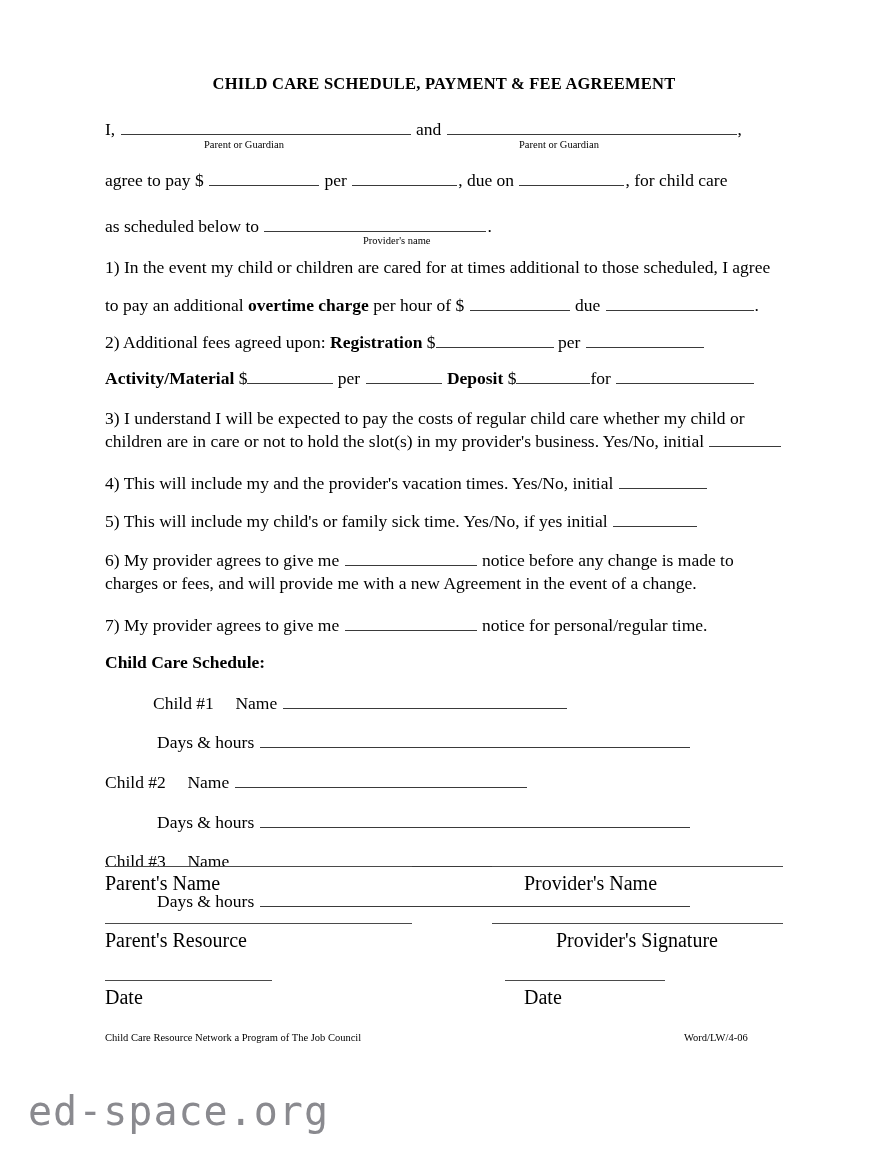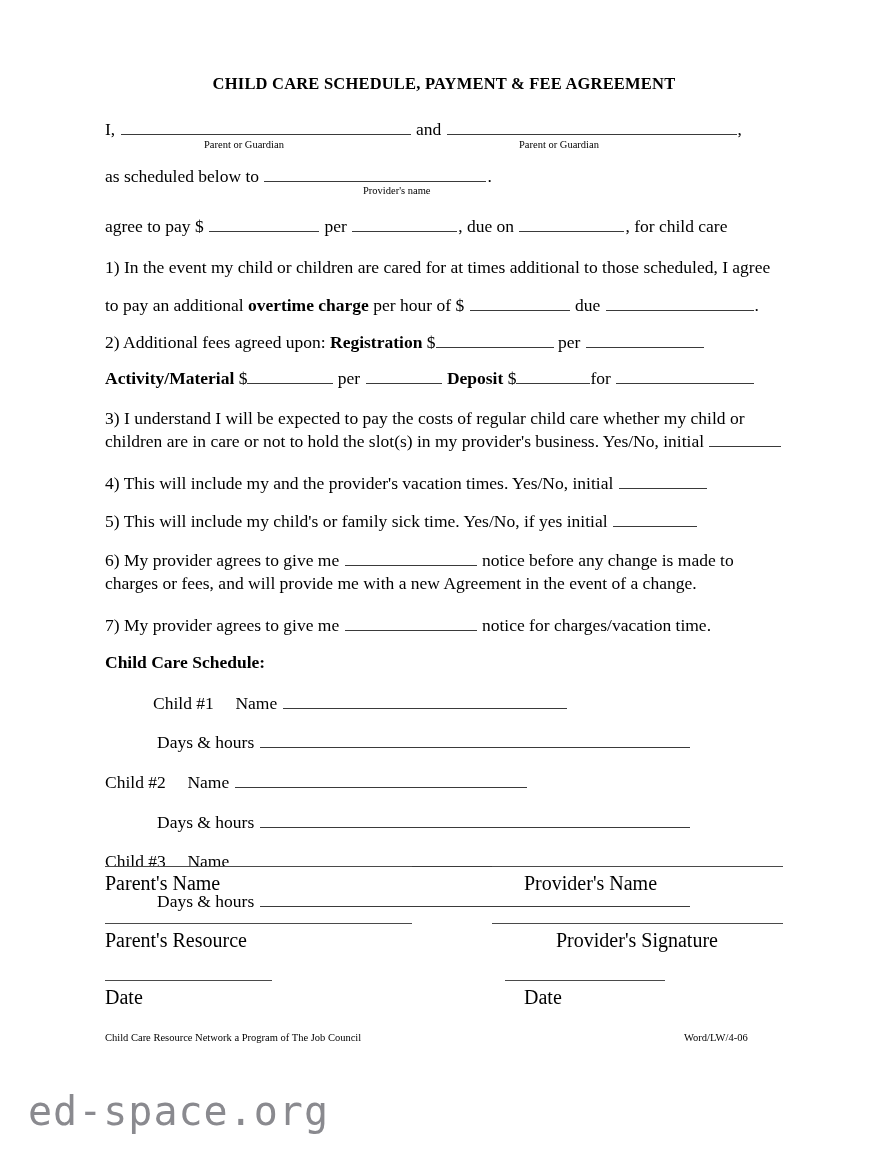--- a/index.html
+++ b/index.html
@@ -116,32 +116,32 @@
 
     <div class="row" style="margin-top:24px;">
       <span>I,</span>
       <span class="blank" style="width:290px;"></span>
       <span>and</span>
       <span class="blank" style="width:290px;"></span><span>,</span>
       <span class="caption" style="left:99px; top:22px;">Parent or Guardian</span>
       <span class="caption" style="left:414px; top:22px;">Parent or Guardian</span>
     </div>
 
-    <div class="row" style="margin-top:26px;">
-      <span>as scheduled below to</span>
-      <span class="blank" style="width:222px;"></span><span>.</span>
-      <span class="caption" style="left:258px; top:21px;">Provider's name</span>
-    </div>
-
     <div class="row" style="margin-top:30px;">
       <span>agree to pay $</span>
       <span class="blank" style="width:110px;"></span>
       <span>per</span>
       <span class="blank" style="width:105px;"></span><span>, due on</span>
       <span class="blank" style="width:105px;"></span><span>, for child care</span>
+    </div>
+
+    <div class="row" style="margin-top:26px;">
+      <span>as scheduled below to</span>
+      <span class="blank" style="width:222px;"></span><span>.</span>
+      <span class="caption" style="left:258px; top:21px;">Provider's name</span>
     </div>
 
     <div class="para" style="margin-top:20px;">
       <span>1)</span>
       <span>In the event my child or children are cared for at times additional to those scheduled, I agree</span>
     </div>
     <div class="row" style="margin-top:15px;">
       <span>to pay an additional</span>
       <span class="bold">overtime charge</span>
       <span>per hour of  $</span>
@@ -193,21 +193,21 @@
       <span>My provider agrees to give me</span>
       <span class="blank" style="width:132px;"></span>
       <span>notice before any change is made to</span><br>
       <span>charges or fees, and will provide me with a new Agreement in the event of a change.</span>
     </div>
 
     <div class="row" style="margin-top:19px;">
       <span>7)</span>
       <span>My provider agrees to give me</span>
       <span class="blank" style="width:132px;"></span>
-      <span>notice for charges/vacation time.</span>
+      <span>notice for personal/regular time.</span>
     </div>
 
     <div class="row bold" style="margin-top:20px; font-size:17.5px;">Child Care Schedule:</div>
 
     <div class="row" style="margin-top:20px;">
       <span style="display:inline-block; width:78px;margin-left:48px;">Child #1</span>
       <span>Name</span>
       <span class="blank" style="width:284px;"></span>
     </div>
     <div class="row" style="margin-top:19px; padding-left:52px;">

